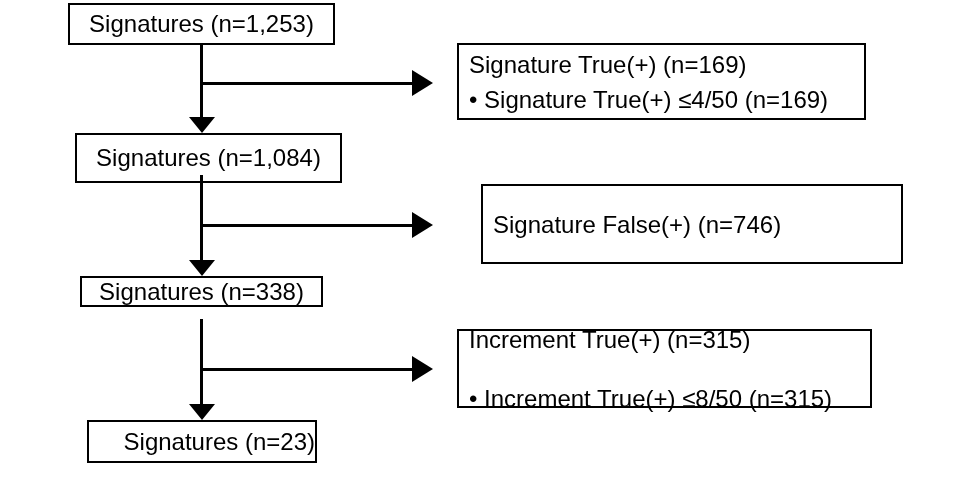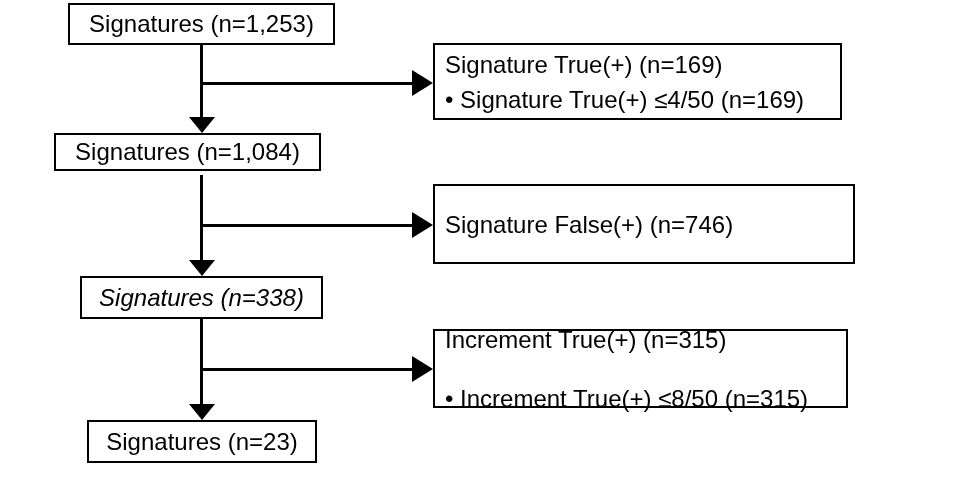--- a/index.html
+++ b/index.html
@@ -28,43 +28,44 @@
     white-space: nowrap;
   }
   .excl-box {
     display: flex;
     flex-direction: column;
     justify-content: center;
     font-size: 24px;
     line-height: 35px;
     padding: 0 10px;
     white-space: nowrap;
+    margin-left: 24px;
   }
   .vline { position: absolute; width: 3px; background: #000000; }
   .hline { position: absolute; height: 3px; background: #000000; }
   .arrow-down {
     position: absolute; width: 0; height: 0;
     border-left: 13px solid transparent;
     border-right: 13px solid transparent;
     border-top: 16px solid #000000;
   }
   .arrow-right {
     position: absolute; width: 0; height: 0;
     border-top: 13px solid transparent;
     border-bottom: 13px solid transparent;
     border-left: 21px solid #000000;
   }
   
   .l1 { left: 68px;  top: 3px;   width: 267px; height: 42px; }
-  .l2 { left: 54px;  top: 133px; width: 267px; height: 38px; }
-  .l3 { left: 80px;  top: 276px; width: 243px; height: 43px; font-style: italic; }
-  .l4 { left: 87px;  top: 420px; width: 230px; height: 43px; }
+  .l2 { left: 75px;  top: 133px; width: 267px; height: 50px; }
+  .l3 { left: 80px;  top: 276px; width: 243px; height: 31px; }
+  .l4 { left: 87px;  top: 420px; width: 230px; height: 43px; justify-content: flex-end; }
   
   .r1 { left: 433px; top: 43px;  width: 409px; height: 77px; }
-  .r2 { left: 433px; top: 184px; width: 422px; height: 80px; }
+  .r2 { left: 457px; top: 184px; width: 422px; height: 80px; }
   .r3 { left: 433px; top: 329px; width: 415px; height: 79px; gap: 24px; }
   
   .v1 { left: 200px; top: 45px;  height: 73px; }
   .v2 { left: 200px; top: 175px; height: 86px; }
   .v3 { left: 200px; top: 319px; height: 86px; }
   
   .ad1 { left: 189px; top: 117px; }
   .ad2 { left: 189px; top: 260px; }
   .ad3 { left: 189px; top: 404px; }
   

